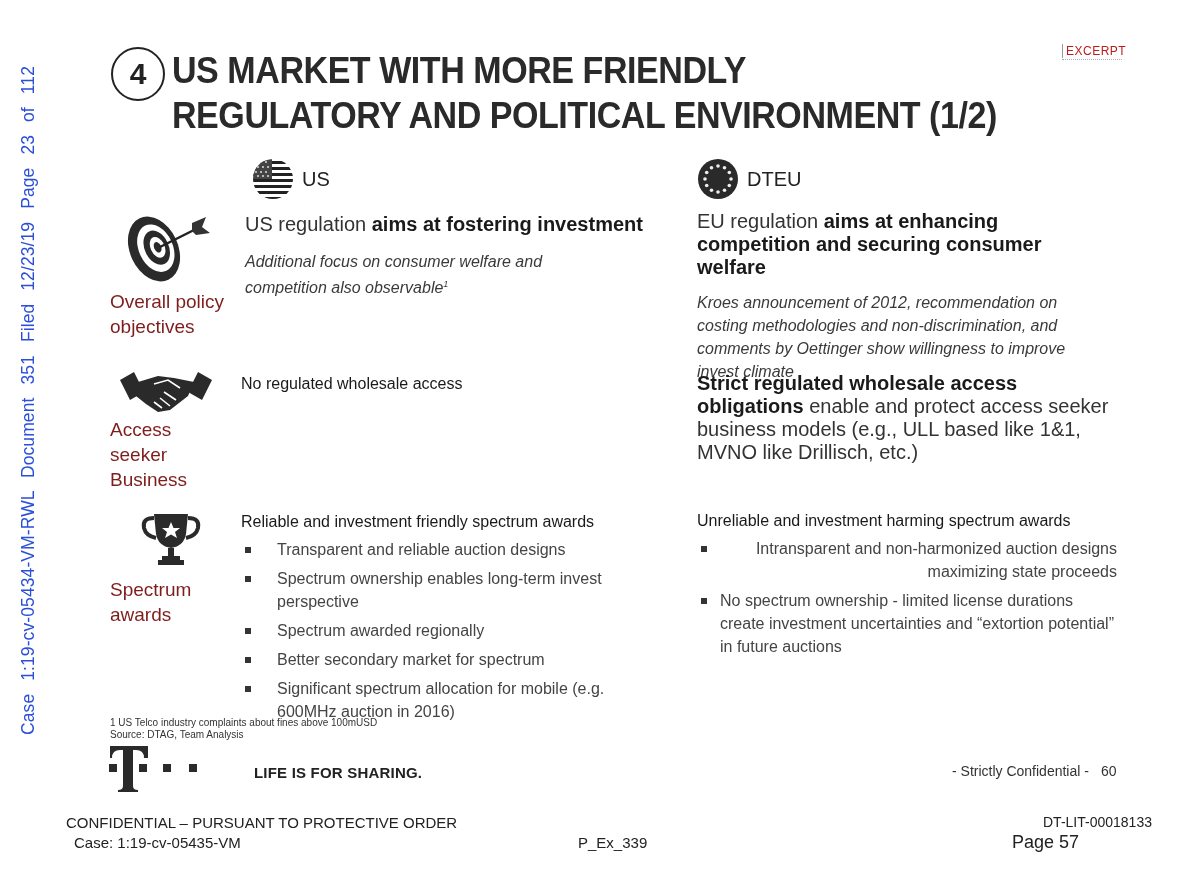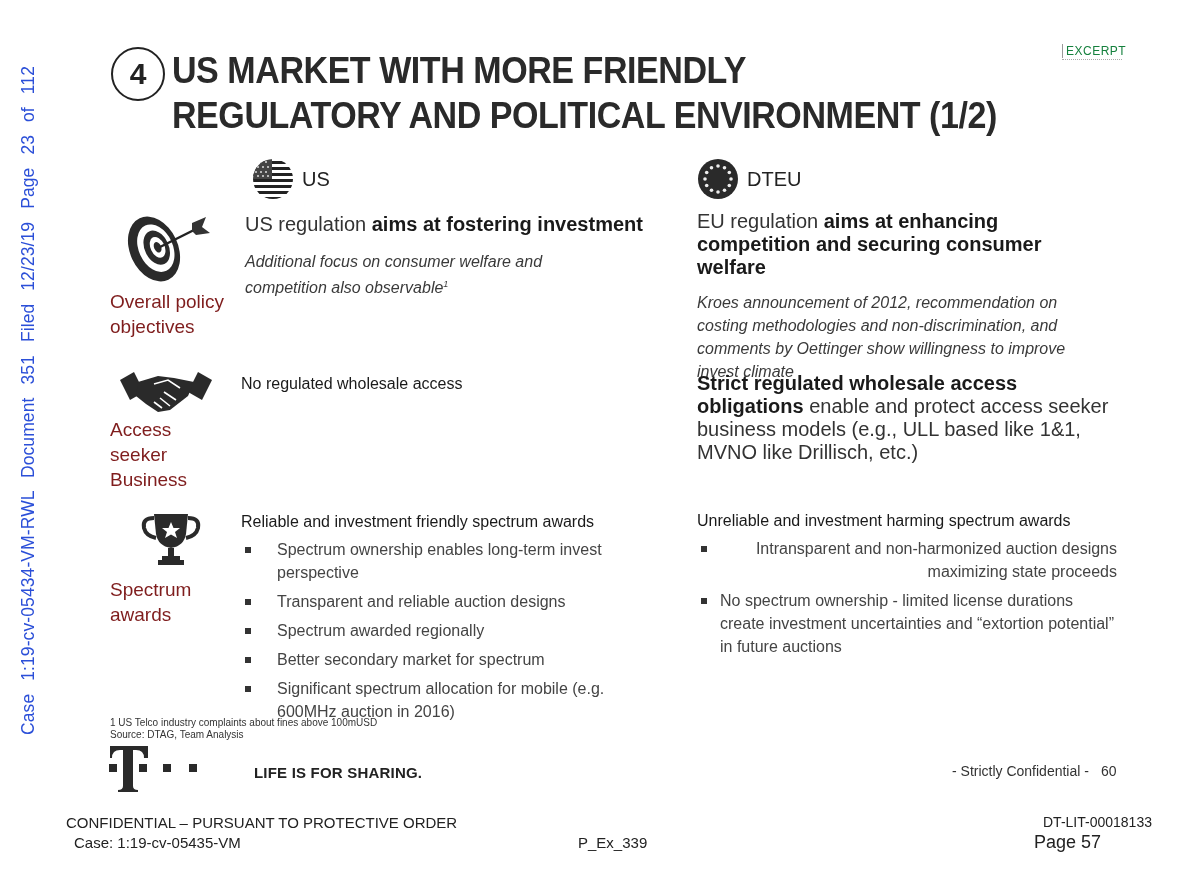--- a/index.html
+++ b/index.html
@@ -26,21 +26,21 @@
     display: flex; align-items: center; justify-content: center;
     font-weight: bold; font-size: 30px; color: #222;
   }
   .title-line {
     font-weight: bold; color: #2a2a2a; font-size: 37px; letter-spacing: -0.5px;
     white-space: nowrap; transform: scaleX(0.92); transform-origin: left top;
   }
   .title-1 { left: 172px; top: 50px; }
   .title-2 { left: 172px; top: 95px; }
 
-  .excerpt { left: 1062px; top: 44px; font-size: 12px; color: #15803d; letter-spacing: 0.5px; border-left: 1px solid #999; padding-left: 3px; }
+  .excerpt { left: 1062px; top: 44px; font-size: 12px; color: #b91c1c; letter-spacing: 0.5px; border-left: 1px solid #999; padding-left: 3px; }
   .excerpt-sub { left: 1062px; top: 59px; width: 60px; height: 3px; border-top: 1px dotted #aaa; }
 
   
   .col-head { display: flex; align-items: center; gap: 8px; font-size: 20px; color: #222; }
   .col-us { left: 252px; top: 158px; }
   .col-eu { left: 697px; top: 158px; }
   .flag { width: 42px; height: 42px; border-radius: 50%; overflow: hidden; position: relative; }
 
   
   .row-label { font-size: 19px; line-height: 25px; color: #7f1d1d; }
@@ -58,21 +58,21 @@
 
   .footnote { left: 110px; top: 717px; font-size: 10px; line-height: 12px; color: #333; }
   .tagline { left: 254px; top: 764px; font-size: 15px; font-weight: bold; color: #222; letter-spacing: 0.2px; }
   .conf-right { left: 952px; top: 763px; font-size: 14px; color: #333; }
   .conf-right .pg { margin-left: 12px; }
 
   .bottom-left-1 { left: 66px; top: 814px; font-size: 15px; color: #222; }
   .bottom-left-2 { left: 74px; top: 834px; font-size: 15px; color: #222; }
   .bottom-mid { left: 578px; top: 834px; font-size: 15px; color: #222; }
   .bottom-r1 { left: 1043px; top: 814px; font-size: 14px; color: #222; }
-  .bottom-r2 { left: 1012px; top: 832px; font-size: 18px; color: #222; margin-left: 22px; }
+  .bottom-r2 { left: 1012px; top: 832px; font-size: 18px; color: #222; }
 </style>
 </head>
 <body>
 
 <div class="abs side-stamp">
   <span>Case 1:19-cv-05434-VM-RWL   Document 351   Filed 12/23/19   Page 23 of 112</span>
 </div>
 
 <div class="abs num-circle">
   <span>4</span>
@@ -207,22 +207,22 @@
   </svg>
 </div>
 <div class="abs row-label" style="left:110px; top:577px;">
   <div>Spectrum</div>
   <div>awards</div>
 </div>
 
 <div class="abs" style="left:241px; top:510px; width:440px;">
   <div class="head-line">Reliable and investment friendly spectrum awards</div>
   <ul class="bl" style="margin-top:5px;">
+    <li>Transparent and reliable auction designs</li>
     <li>Spectrum ownership enables long-term invest perspective</li>
-    <li>Transparent and reliable auction designs</li>
     <li>Spectrum awarded regionally</li>
     <li>Better secondary market for spectrum</li>
     <li style="width:420px;">Significant spectrum allocation for mobile (e.g. 600MHz auction in 2016)</li>
   </ul>
 </div>
 
 <div class="abs" style="left:697px; top:509px; width:420px;">
   <div class="head-line">Unreliable and investment harming spectrum awards</div>
   <ul class="bl" style="margin-top:5px;">
     <li style="padding-left:23px;text-align:right;">Intransparent and non-harmonized auction designs maximizing state proceeds</li>

